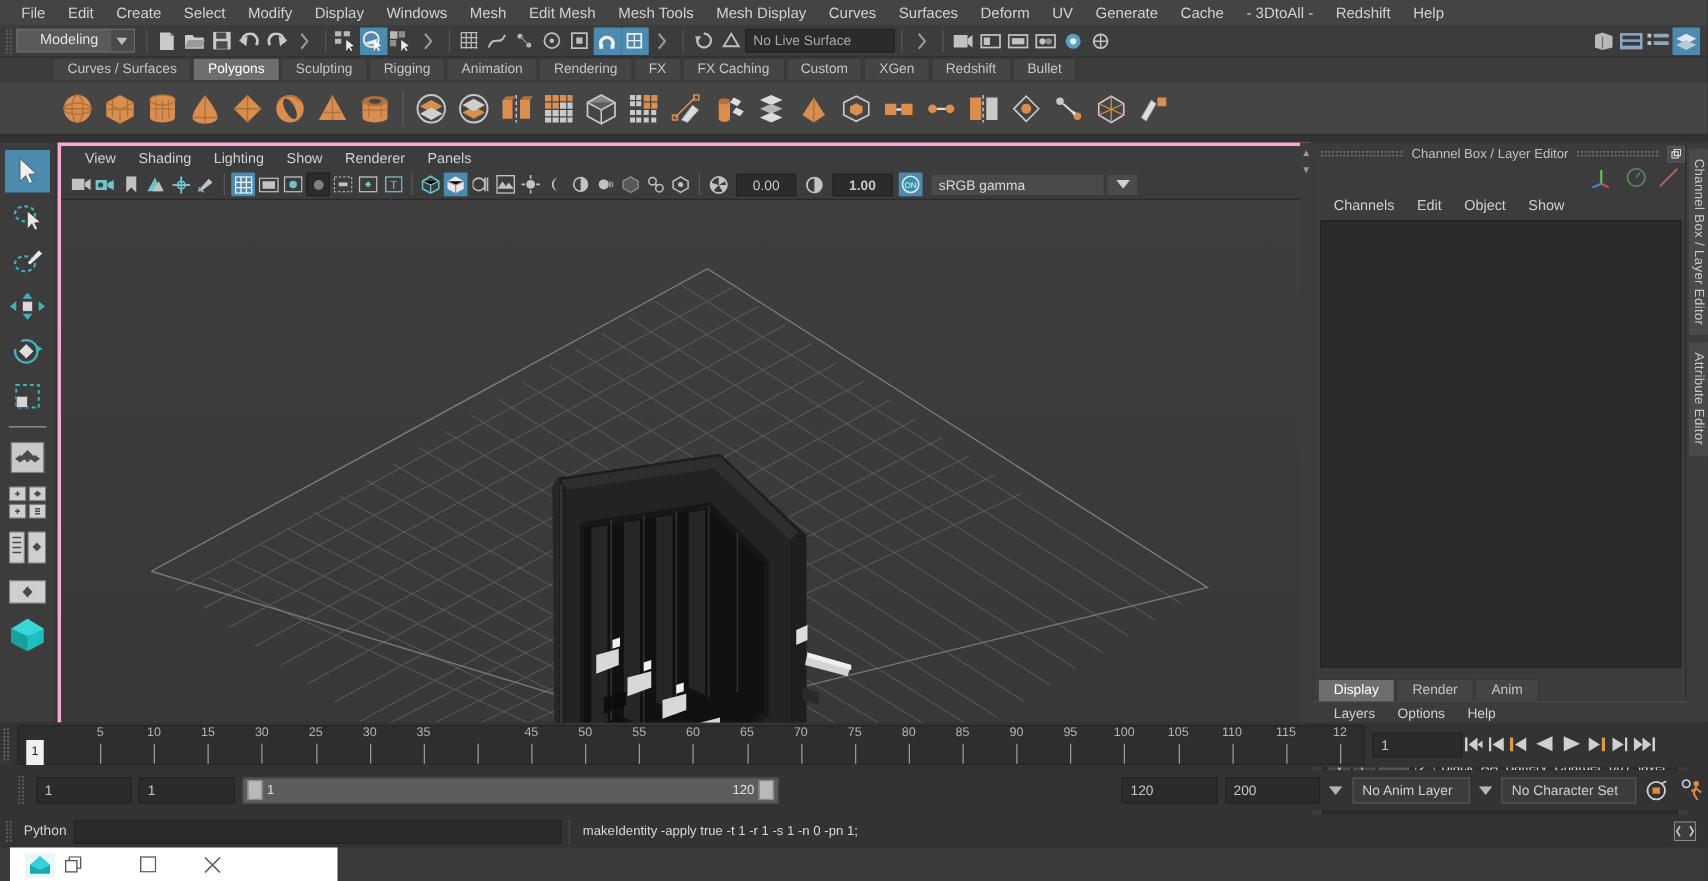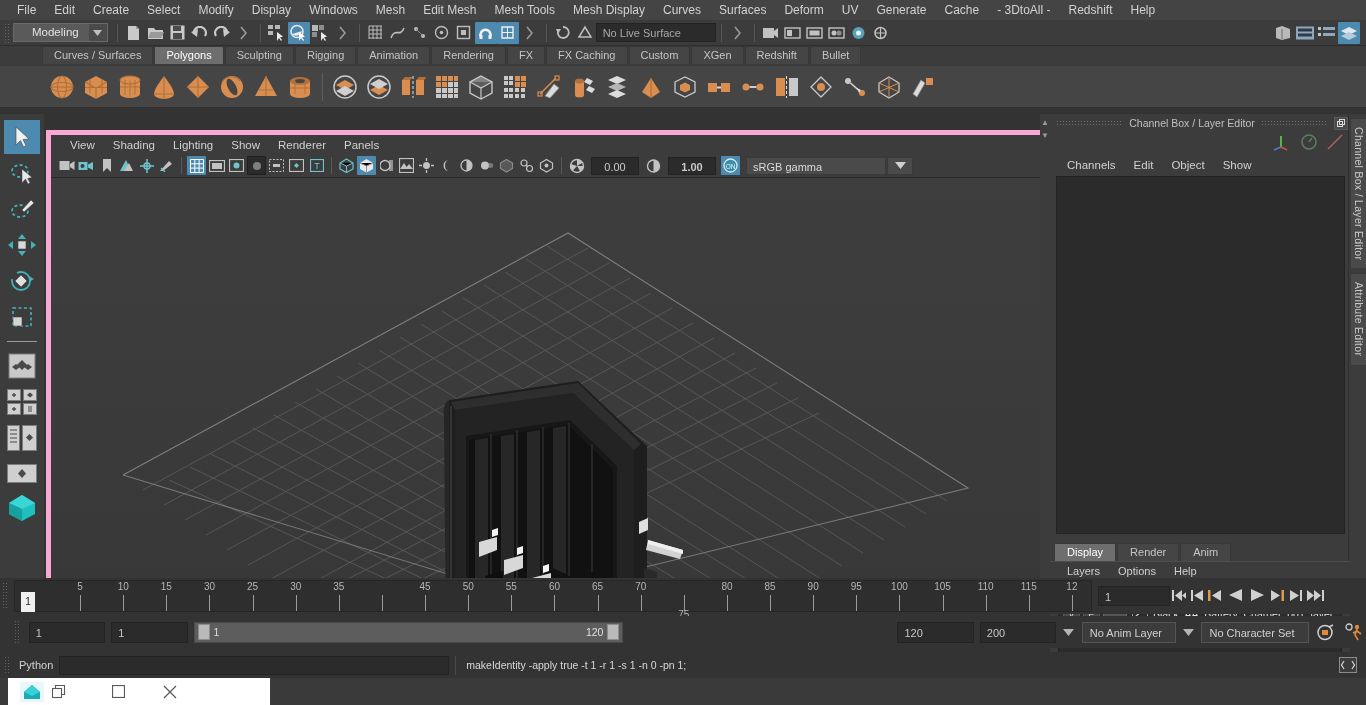--- a/index.html
+++ b/index.html
@@ -42,21 +42,21 @@
 
   
   #main{ position:absolute; left:0; top:114px; width:1366px; height:464px; background:#333; }
   #lefttools{ position:absolute; left:0; top:0; width:44px; height:464px; background:#3c3c3c; padding-top:4px; }
   .lt{ width:36px; height:34px; margin:2px 4px; display:flex; align-items:center; justify-content:center; }
   .lt.sel{ background:#4d8ab0; }
   .ltsep{ width:30px; height:1px; background:#9a9a9a; margin:7px auto; }
 
   
   #vpwrap{ position:absolute; left:46px; top:0; width:1002px; height:464px; background:#2b2b2b;
-           border:5px solid #f9a8d4;margin-top:16px; }
+           border:3px solid #f9a8d4; }
   #vpmenu{ height:19px; background:#3c3c3c; display:flex; align-items:center; padding-left:10px; }
   #vpmenu .vm{ padding:1px 9px; font-size:11.5px; color:#d0d0d0; }
   #vptools{ height:24px; background:#3c3c3c; display:flex; align-items:center; padding-left:6px; gap:1px;
             border-bottom:1px solid #2a2a2a;}
   .vt{ width:19px; height:19px; display:flex; align-items:center; justify-content:center; border-radius:1px; }
   .vt.on{ background:#4d8ab0; }
   .vt.dark{ background:#2b2b2b; border:1px solid #1f1f1f; }
   .vsep{ width:1px; height:17px; background:#585858; margin:0 4px; }
   #gammasel{ width:140px; height:18px; background:#4a4a4a; border:1px solid #3a3a3a; font-size:11px;
              color:#dadada; line-height:18px; padding-left:6px; }
@@ -1181,21 +1181,21 @@
       <div class="ticklbl" style="left: 453.211px;">50</div>
       <div class="tick" style="left: 496.333px;"></div>
       <div class="ticklbl" style="left: 496.333px;">55</div>
       <div class="tick" style="left: 539.454px;"></div>
       <div class="ticklbl" style="left: 539.454px;">60</div>
       <div class="tick" style="left: 582.575px;"></div>
       <div class="ticklbl" style="left: 582.575px;">65</div>
       <div class="tick" style="left: 625.696px;"></div>
       <div class="ticklbl" style="left: 625.696px;">70</div>
       <div class="tick" style="left: 668.817px;"></div>
-      <div class="ticklbl" style="left: 668.817px; margin-top: 28px;">75</div>
+      <div class="ticklbl" style="left: 668.817px;">75</div>
       <div class="tick" style="left: 711.938px;"></div>
       <div class="ticklbl" style="left: 711.938px;">80</div>
       <div class="tick" style="left: 755.06px;"></div>
       <div class="ticklbl" style="left: 755.06px;">85</div>
       <div class="tick" style="left: 798.181px;"></div>
       <div class="ticklbl" style="left: 798.181px;">90</div>
       <div class="tick" style="left: 841.302px;"></div>
       <div class="ticklbl" style="left: 841.302px;">95</div>
       <div class="tick" style="left: 884.423px;"></div>
       <div class="ticklbl" style="left: 884.423px;">100</div>

